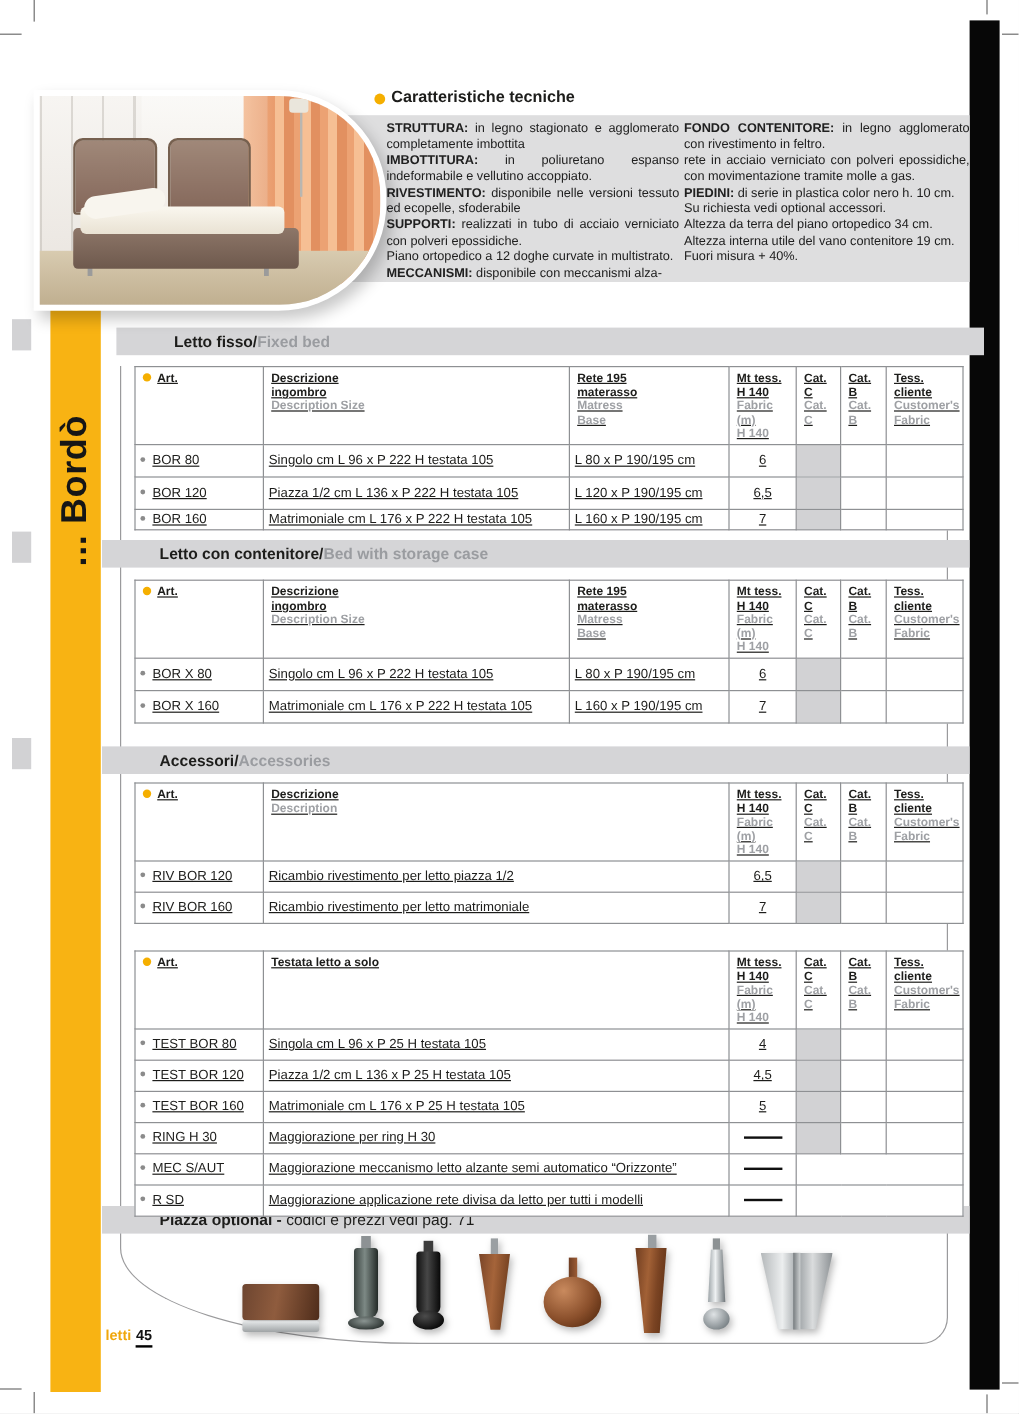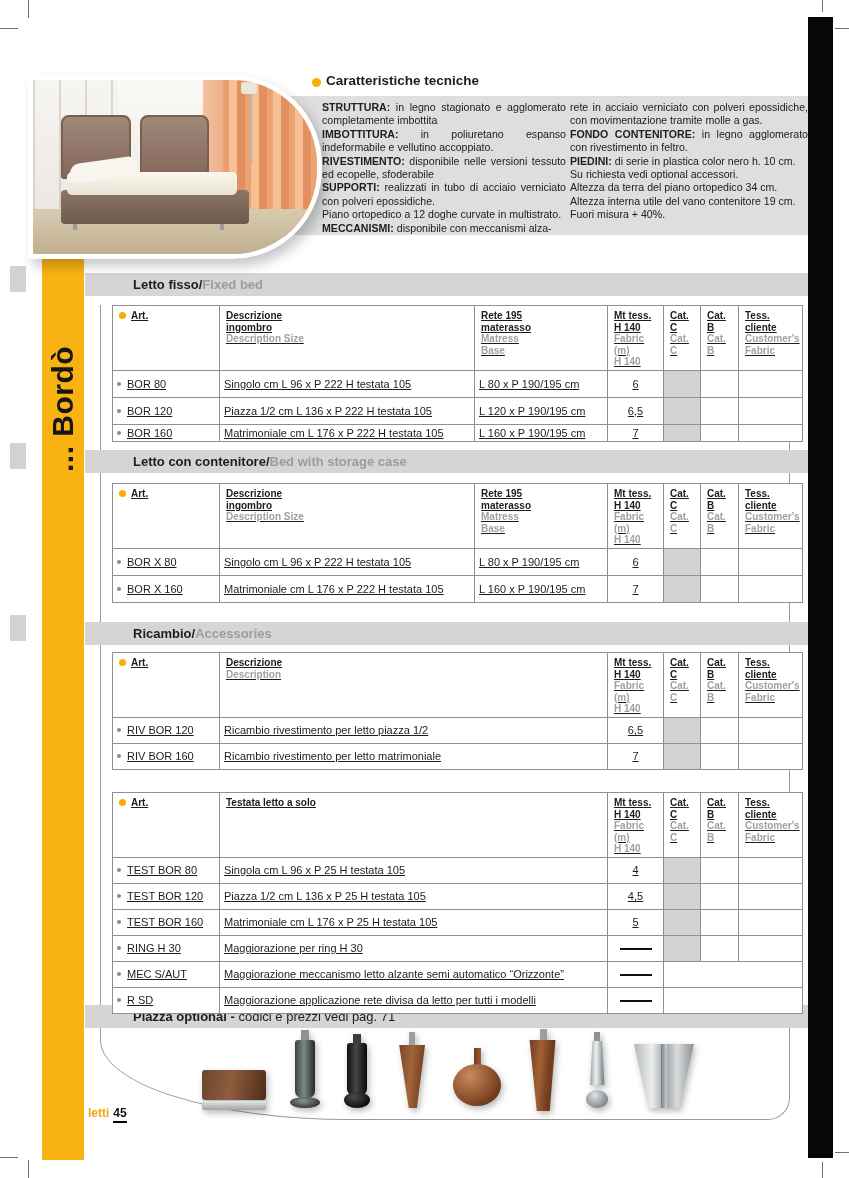--- a/index.html
+++ b/index.html
@@ -152,22 +152,22 @@
   <div class="tech-title">Caratteristiche tecniche</div>
   <div class="tech-col" id="techcol1">
       <div class="spec"><b>STRUTTURA: </b>in legno stagionato e agglomerato completamente imbottita</div>
       <div class="spec"><b>IMBOTTITURA: </b>in poliuretano espanso indeformabile e vellutino accoppiato.</div>
       <div class="spec"><b>RIVESTIMENTO: </b>disponibile nelle versioni tessuto ed ecopelle, sfoderabile</div>
       <div class="spec"><b>SUPPORTI: </b>realizzati in tubo di acciaio verniciato con polveri epossidiche.</div>
       <div class="spec">Piano ortopedico a 12 doghe curvate in multistrato.</div>
       <div class="spec"><b>MECCANISMI: </b>disponibile con meccanismi alza-</div>
     </div>
   <div class="tech-col" id="techcol2">
+      <div class="spec"><b>FONDO CONTENITORE: </b>in legno agglomerato con rivestimento in feltro.</div>
       <div class="spec">rete in acciaio verniciato con polveri epossidiche, con movimentazione tramite molle a gas.</div>
-      <div class="spec"><b>FONDO CONTENITORE: </b>in legno agglomerato con rivestimento in feltro.</div>
       <div class="spec"><b>PIEDINI: </b>di serie in plastica color nero h. 10 cm.</div>
       <div class="spec">Su richiesta vedi optional accessori.</div>
       <div class="spec">Altezza da terra del piano ortopedico 34 cm.</div>
       <div class="spec">Altezza interna utile del vano contenitore 19 cm.</div>
       <div class="spec">Fuori misura + 40%.</div>
     </div>
 
   <div class="photo">
     <div class="scene">
       <div class="wall"></div>
@@ -185,28 +185,28 @@
       <div class="bed-foot-l"></div>
       <div class="bed-foot-r"></div>
       <div class="bed-base"></div>
       <div class="mattress"></div>
       <div class="pillow"></div>
     </div>
   </div>
 
   <div class="outline"></div>
 
-  <div class="secband" style="top:273px;">
+  <div class="secband" style="top:273px;margin-left:12px;">
     <div class="ind"><span class="sec-it">Letto fisso/</span><span class="sec-en">Fixed bed</span></div>
   </div>
   <div class="secband" style="top:450px;">
     <div class="ind"><span class="sec-it">Letto con contenitore/</span><span class="sec-en">Bed with storage case</span></div>
   </div>
   <div class="secband" style="top:622px;">
-    <div class="ind"><span class="sec-it">Ricambio/</span><span class="sec-en">Accessories</span></div>
+    <div class="ind"><span class="sec-it">Accessori/</span><span class="sec-en">Accessories</span></div>
   </div>
   <div class="secband" style="top:1005px;">
     <div class="ind"><span class="sec-it">Piazza optional -</span><span class="sec-rest"> codici e prezzi vedi pag. 71</span></div>
   </div>
 
   <div class="twrap" style="top:305px;">
       <table class="cat">
         <colgroup>
           <col style="width: 107px;">
           <col style="width: 255px;">

